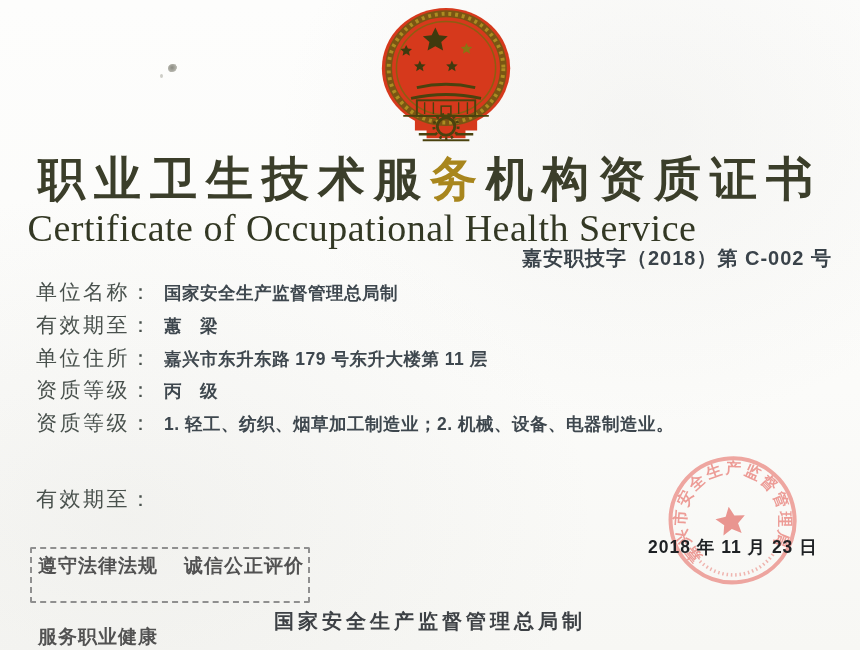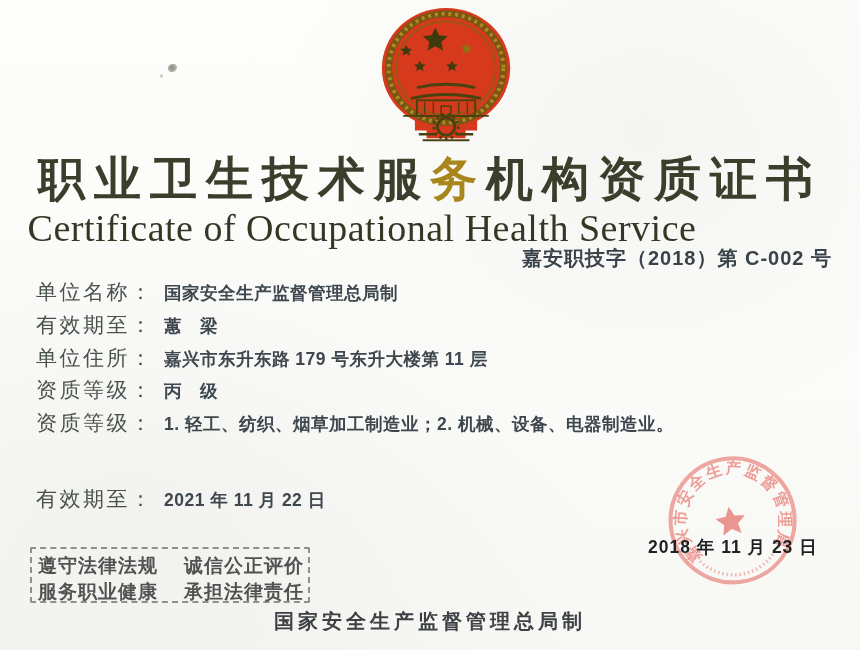--- a/index.html
+++ b/index.html
@@ -43,21 +43,21 @@
   .field-value{
     font-size:17.5px;font-weight:700;color:#3e474e;letter-spacing:.5px;
     margin-left:4px;white-space:nowrap;
   }
   .validity{position:absolute;left:36px;top:476px;display:flex;align-items:baseline;}
   
   .pledge-box{
     position:absolute;left:30px;top:547px;width:266px;height:44px;
     border:2px dashed #8f8f8f;border-radius:2px;
     padding:4px 4px 4px 6px;
-    display:flex;flex-direction:column;justify-content:space-around;
+    display:flex;flex-direction:column;justify-content:space-around;gap:45px;
   }
   .pledge-row{display:flex;justify-content:space-between;}
   .pledge-item{
     font-family:"Liberation Serif",serif;font-weight:700;
     font-size:19px;color:#525252;letter-spacing:1px;white-space:nowrap;
   }
   
   .seal{position:absolute;left:655px;top:448px;width:160px;height:150px;transform:rotate(-8deg);opacity:.88;}
   .issue-date{
     position:absolute;left:648px;top:535px;
@@ -137,31 +137,29 @@
       <span class="field-value">丙　级</span>
     </div>
     <div class="field-row">
       <span class="field-label">资质等级：</span>
       <span class="field-value">1. 轻工、纺织、烟草加工制造业；2. 机械、设备、电器制造业。</span>
     </div>
   </div>
 
   <div class="validity">
     <span class="field-label">有效期至：</span>
-    <span class="field-value">2021 年 11 月 22 日</span>
   </div>
 
   <div class="pledge-box">
     <div class="pledge-row">
       <span class="pledge-item">遵守法律法规</span>
       <span class="pledge-item">诚信公正评价</span>
     </div>
     <div class="pledge-row">
       <span class="pledge-item">服务职业健康</span>
-      <span class="pledge-item">承担法律责任</span>
     </div>
   </div>
 
   <div class="seal">
     <svg viewBox="0 0 160 150" width="160" height="150">
       <defs>
         <path id="sealArc" d="M 44.8 105.2 A 47 47 0 1 1 111.2 105.2" fill="none"></path>
       </defs>
       <circle cx="78" cy="72" r="62" fill="none" stroke="#ea8a83" stroke-width="4" opacity="0.85"></circle>
       <text font-family="Liberation Serif, serif" font-size="15.5" font-weight="700" fill="#e9837d" letter-spacing="2.5" opacity="0.9">

